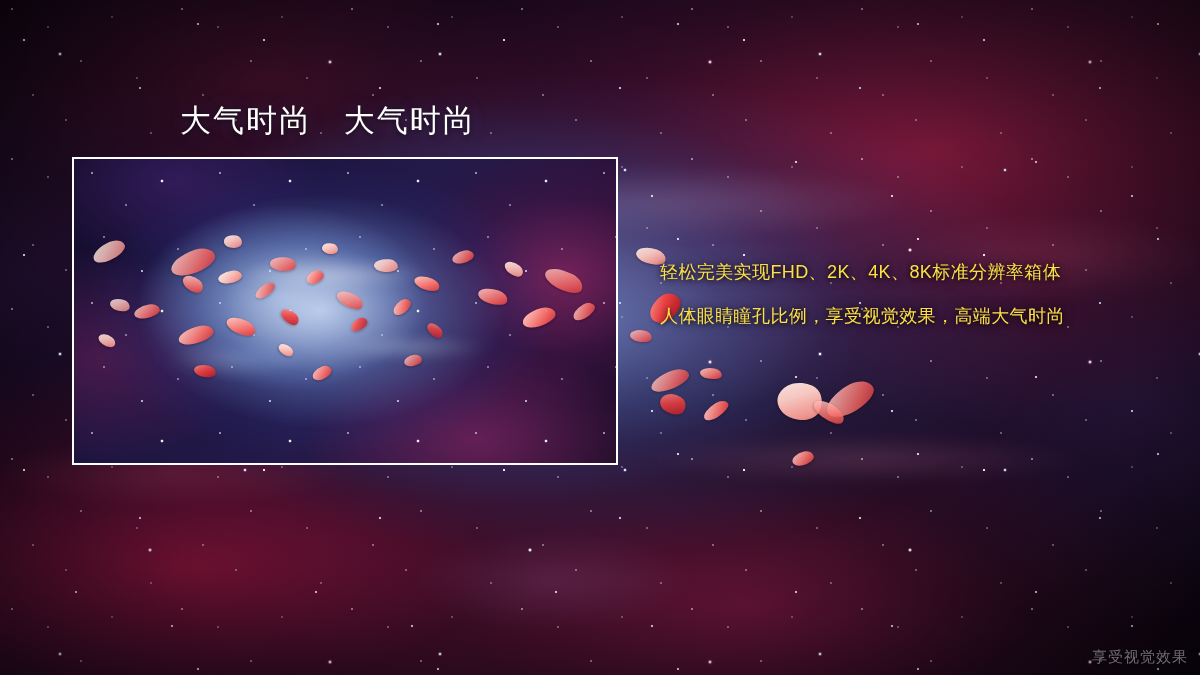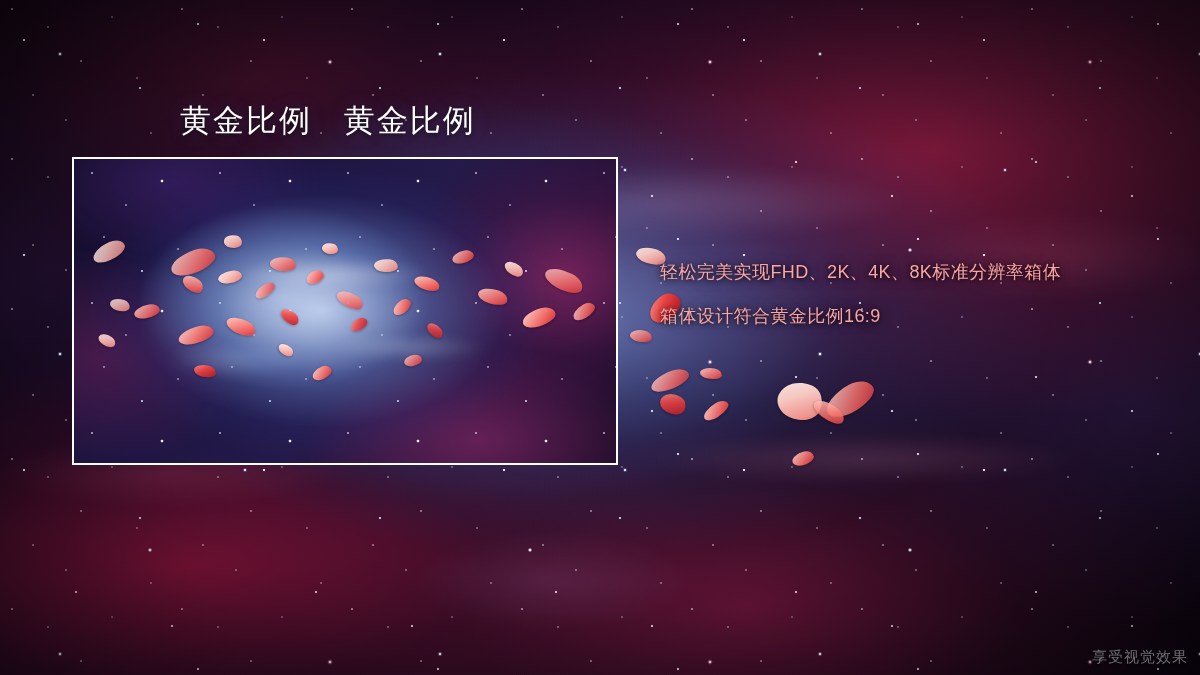--- a/index.html
+++ b/index.html
@@ -179,21 +179,21 @@
   
   #body-text {
     position: absolute;
     left: 660px;
     top: 250px;
     width: 500px;
   }
   .body-line {
     font-size: 18px;
     line-height: 44px;
-    color: #fca5a5;
+    color: #fde047;
     white-space: nowrap;
     letter-spacing: 0.4px;
     text-shadow: 0 1px 5px rgba(0,0,0,0.85), 0 0 12px rgba(0,0,0,0.55);
   }
 
   
   #watermark {
     position: absolute;
     right: 12px;
     bottom: 8px;
@@ -208,21 +208,21 @@
 
 <div id="slide">
 
   <div class="bg-layer" id="bg-base"></div>
   <div class="bg-layer" id="bg-wisps"></div>
   <div class="bg-layer" id="bg-stars-small"></div>
   <div class="bg-layer" id="bg-stars-mid"></div>
   <div class="bg-layer" id="bg-stars-big"></div>
   <div class="bg-layer" id="bg-vignette"></div>
 
-  <div id="title">黄金比例   黄金比例</div>
+  <div id="title">大气时尚   大气时尚</div>
 
   <div id="panel">
     <div id="panel-inner">
       <div id="panel-neb"></div>
       <div id="panel-wisps"></div>
       <div id="panel-stars"></div>
       <div id="panel-petals">
           <div class="petal pale" style="left: 18px; top: 84px; width: 34px; height: 17px; transform: rotate(-24deg); opacity: 0.82;"></div>
           <div class="petal" style="left: 96px; top: 92px; width: 46px; height: 22px; transform: rotate(-18deg); opacity: 0.85;"></div>
           <div class="petal" style="left: 108px; top: 118px; width: 22px; height: 14px; transform: rotate(40deg); opacity: 0.89;"></div>
@@ -267,18 +267,18 @@
       <div class="petal" style="left: 824px; top: 386px; width: 52px; height: 26px; transform: rotate(-28deg); opacity: 0.82;"></div>
       <div class="petal" style="left: 812px; top: 404px; width: 34px; height: 16px; transform: rotate(36deg); opacity: 0.85;"></div>
       <div class="petal" style="left: 792px; top: 452px; width: 22px; height: 13px; transform: rotate(-14deg); opacity: 0.89;"></div>
       <div class="petal pale" style="left: 636px; top: 248px; width: 30px; height: 16px; transform: rotate(18deg); opacity: 0.92;"></div>
       <div class="petal deep" style="left: 648px; top: 296px; width: 34px; height: 24px; transform: rotate(-34deg); opacity: 0.96;"></div>
       <div class="petal" style="left: 630px; top: 330px; width: 22px; height: 12px; transform: rotate(12deg); opacity: 0.82;"></div>
     </div>
 
   <div id="body-text">
     <div class="body-line">轻松完美实现FHD、2K、4K、8K标准分辨率箱体</div>
-    <div class="body-line">箱体设计符合黄金比例16:9</div>
+    <div class="body-line">人体眼睛瞳孔比例，享受视觉效果，高端大气时尚</div>
   </div>
 
   <div id="watermark">享受视觉效果</div>
 
 </div>
 
 </body></html>

